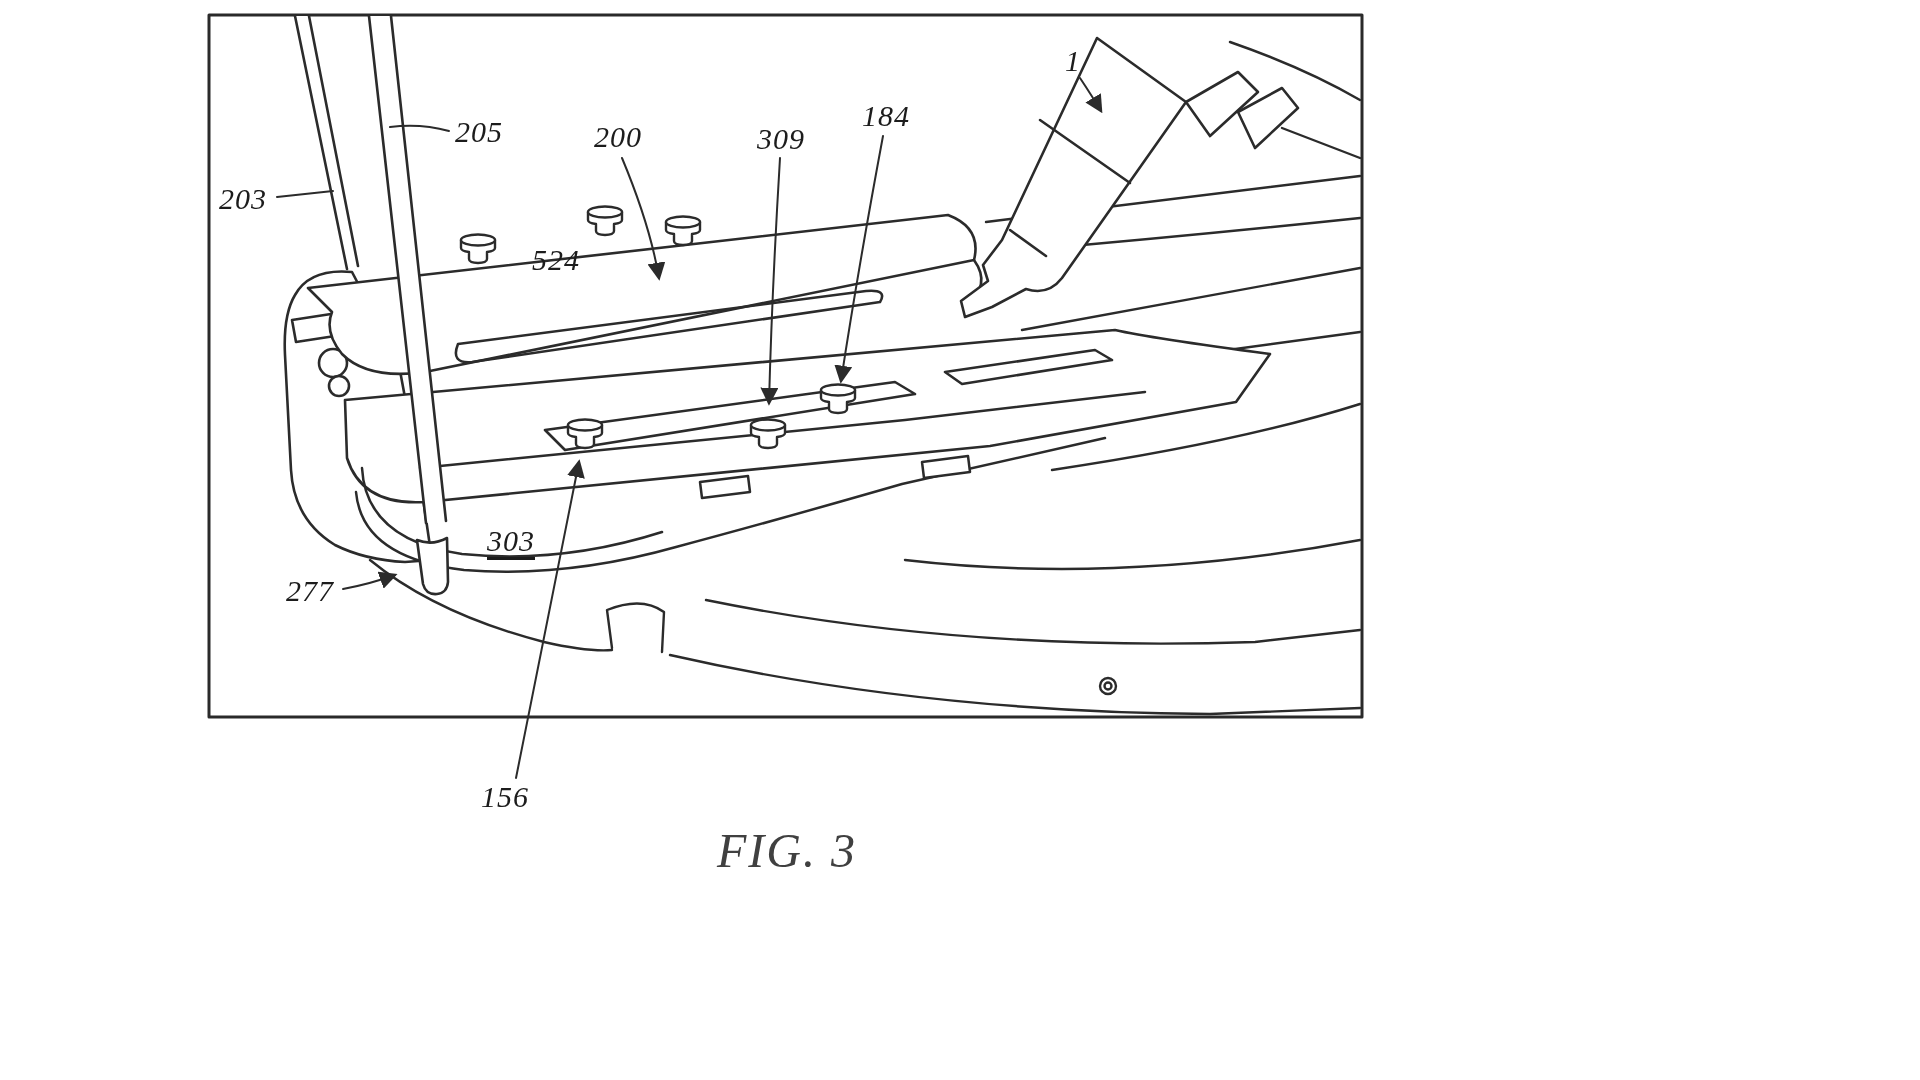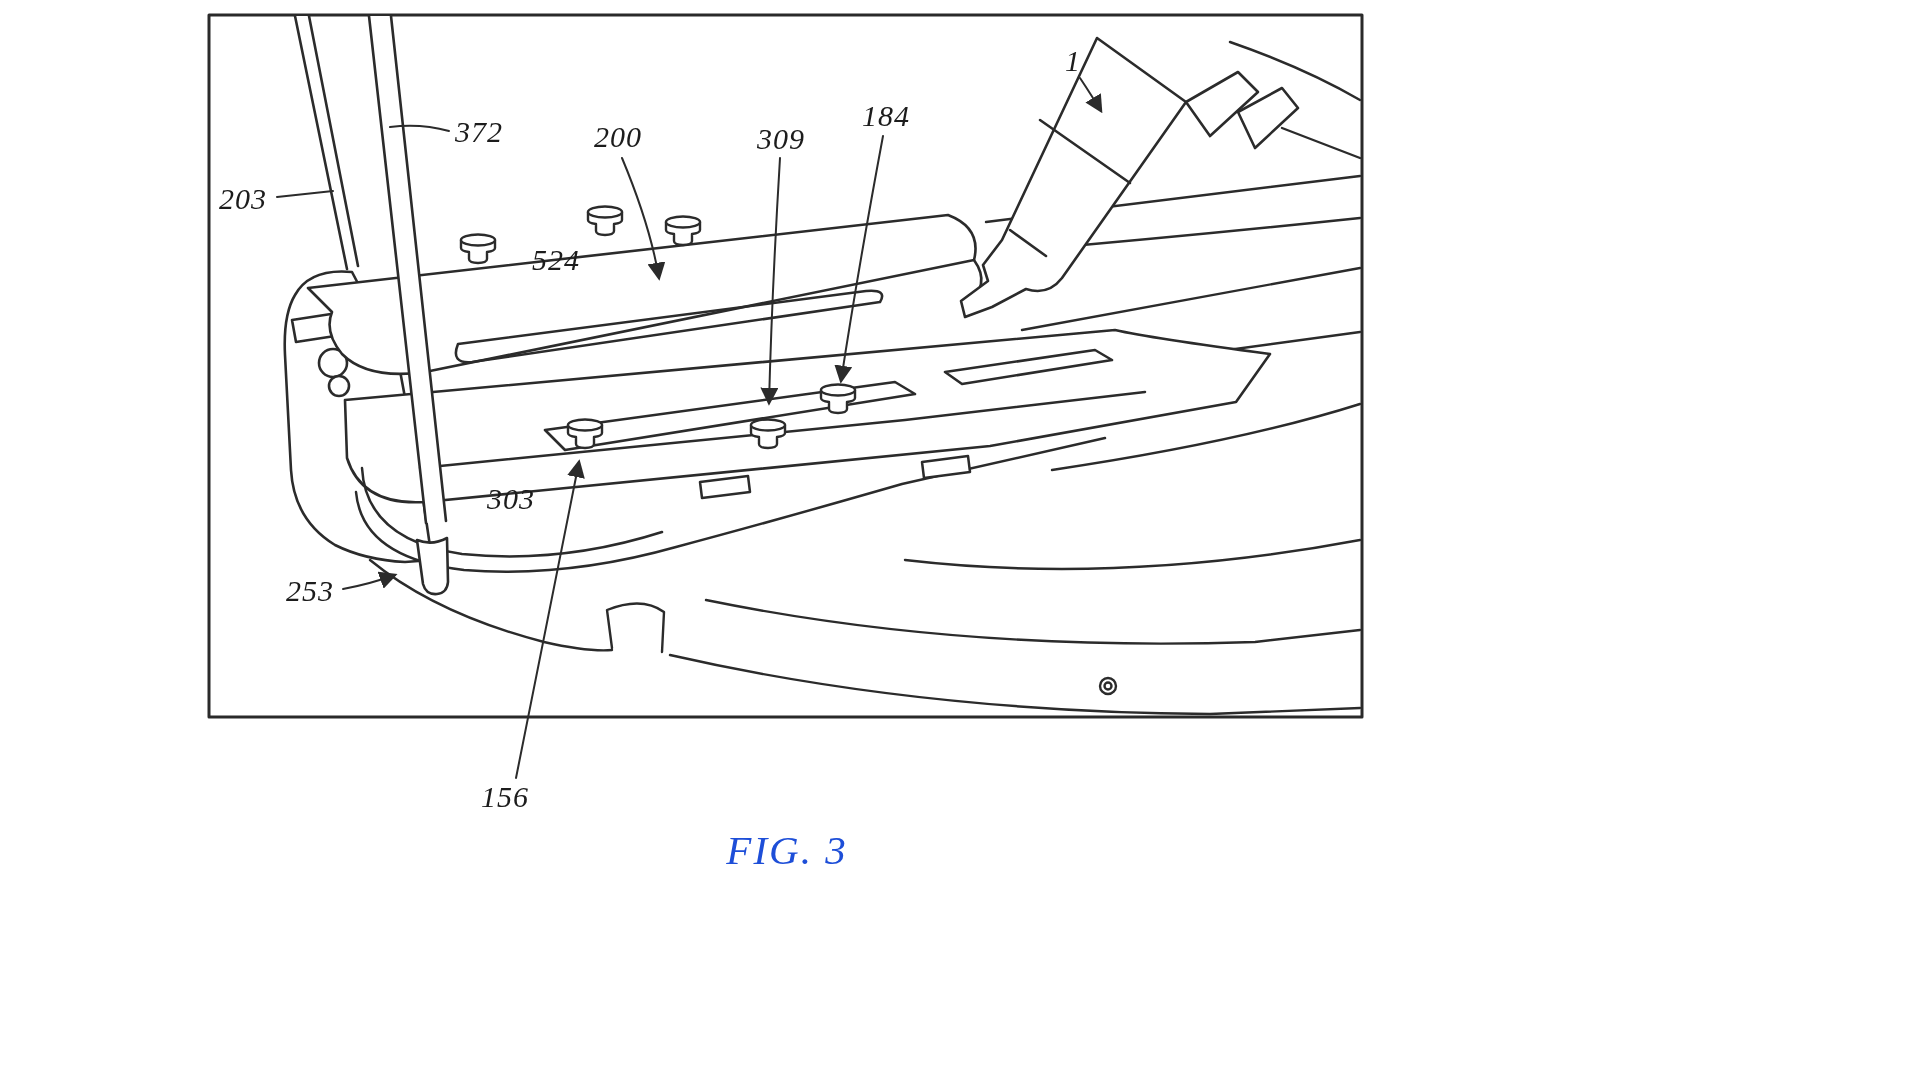--- a/index.html
+++ b/index.html
@@ -9,24 +9,24 @@
   #stage{
     position:relative;width:1920px;height:1080px;
     font-family:"Liberation Serif",serif;color:#1c1c1c;
   }
   #art{position:absolute;left:0;top:0;width:1920px;height:1080px;}
   .ref{
     position:absolute;transform:translate(-50%,-50%);
     font-style:italic;font-size:30px;letter-spacing:1px;
     white-space:nowrap;color:#1c1c1c;
   }
-  .ref.underline{text-underline-offset:6px;}
+  .ref.underline{text-decoration:underline;text-underline-offset:6px;margin-top:42px;}
   .caption{
     position:absolute;transform:translate(-50%,-50%);
-    font-style:italic;font-size:41px;letter-spacing:2px;color:#1d4ed8;
+    font-style:italic;font-size:48px;letter-spacing:2px;color:#404040;
   }
 </style>
 </head>
 <body>
 
 <div id="stage">
 
   <svg id="art" viewBox="0 0 1920 1080" stroke-linecap="round" stroke-linejoin="round">
     <defs>
       <marker id="arrow" viewBox="0 0 10 10" refX="8.5" refY="5" markerWidth="9" markerHeight="9" orient="auto-start-reverse">
@@ -119,24 +119,24 @@
       <path d="M780,158 Q772,290 769,403" marker-end="url(#arrow)"></path>
       <path d="M883,136 Q858,270 841,381" marker-end="url(#arrow)"></path>
       <path d="M1080,78 Q1092,96 1101,111" marker-end="url(#arrow)"></path>
       <path d="M343,589 Q370,584 395,575" marker-end="url(#arrow)"></path>
       <path d="M516,778 Q545,630 579,462" marker-end="url(#arrow)"></path>
     </g>
   </svg>
 
   <div class="ref" style="left:1073px;top:61px">1</div>
   <div class="ref" style="left:243px;top:199px">203</div>
-  <div class="ref" style="left:479px;top:132px">372</div>
+  <div class="ref" style="left:479px;top:132px">205</div>
   <div class="ref" style="left:618px;top:137px">200</div>
   <div class="ref" style="left:781px;top:139px">309</div>
   <div class="ref" style="left:886px;top:116px">184</div>
   <div class="ref" style="left:556px;top:260px">524</div>
   <div class="ref underline" style="left:511px;top:499px">303</div>
-  <div class="ref" style="left:310px;top:591px">253</div>
+  <div class="ref" style="left:310px;top:591px">277</div>
   <div class="ref" style="left:505px;top:797px">156</div>
 
   <div class="caption" style="left:787px;top:850px">FIG. 3</div>
 
 </div>
 
 </body></html>

